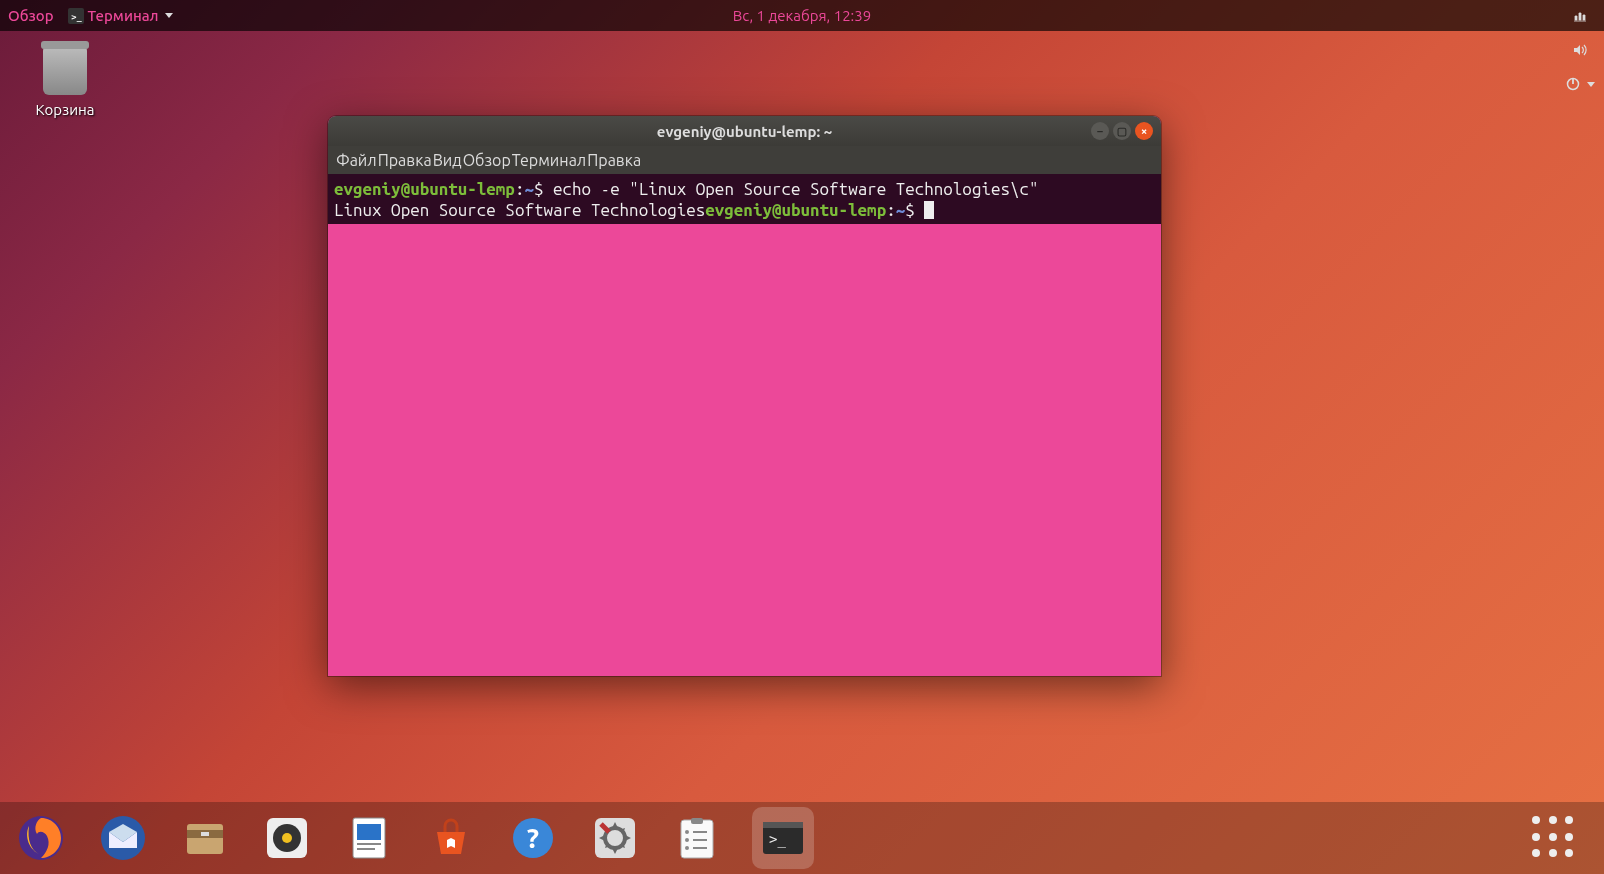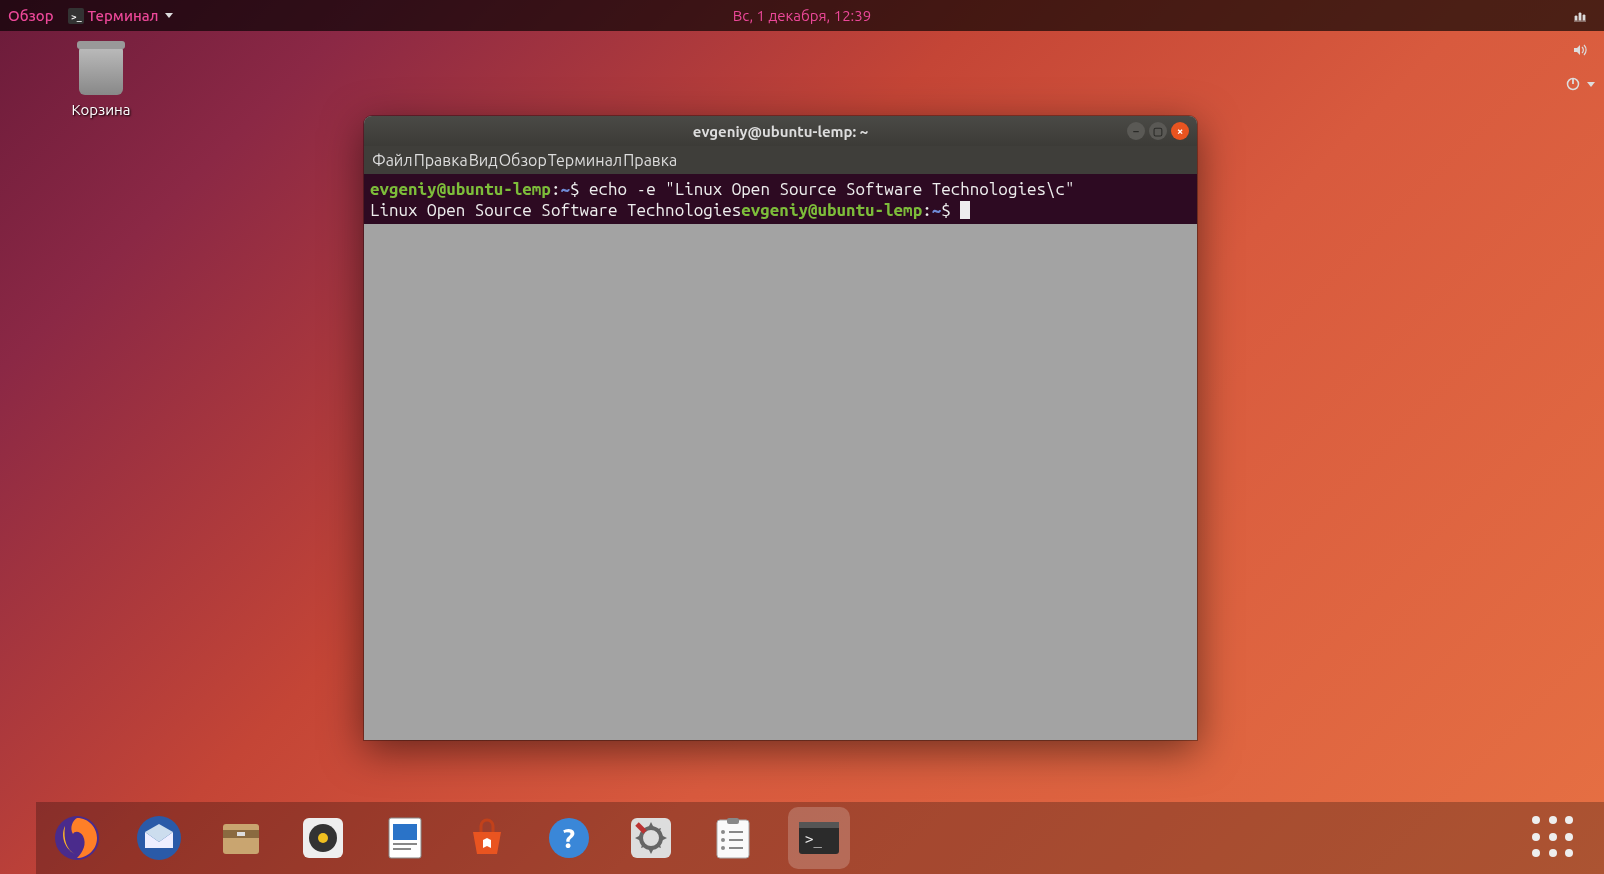--- a/index.html
+++ b/index.html
@@ -23,21 +23,21 @@
   color: #ec4899;
 }
 .topbar-left { display: flex; align-items: center; gap: 14px; }
 .topbar-center { position: absolute; left: 50%; transform: translateX(-50%); white-space: nowrap; font-weight: 400; }
 .topbar-right { margin-left: auto; display: flex; align-items: center; gap: 18px; flex-direction: column; }
 .topbar-item { display: flex; align-items: center; gap: 4px; cursor: default; }
 .topbar-item svg { width: 16px; height: 16px; fill: #ddd; }
 .tri { width: 0; height: 0; border-left: 4px solid transparent; border-right: 4px solid transparent; border-top: 5px solid #ddd; margin-left: 2px; }
 .app-icon { width: 16px; height: 16px; display: inline-block; }
 
-.desktop { position: absolute; top: 32px; left: 0; right: 0; bottom: 0; margin-left: 36px; }
+.desktop { position: absolute; top: 32px; left: 0; right: 0; bottom: 0; }
 .trash-icon {
   position: absolute;
   left: 20px; top: 15px;
   width: 90px;
   text-align: center;
 }
 .trash-icon .bin {
   width: 44px; height: 48px;
   margin: 0 auto;
   background: linear-gradient(#bbb, #888);
@@ -49,22 +49,22 @@
   position: absolute; top: -6px; left: -2px; right: -2px; height: 8px;
   background: #999; border-radius: 3px;
 }
 .trash-icon .label {
   color: #fff; font-size: 15px; text-shadow: 1px 1px 2px #000; margin-top: 6px;
 }
 
 .terminal-window {
   position: absolute;
   left: 328px; top: 84px;
-  width: 833px; height: 624px;
-  background: #a3a3a3;
+  width: 833px; height: 560px;
+  background: #ec4899;
   border-radius: 8px 8px 0 0;
   box-shadow: 0 10px 40px rgba(0,0,0,0.5), 0 0 0 1px rgba(0,0,0,0.3);
   overflow: hidden;
 }
 .titlebar {
   height: 30px;
   background: linear-gradient(#4a4a46, #3c3b37);
   display: flex; align-items: center;
   padding: 0 8px;
   color: #ddd;

